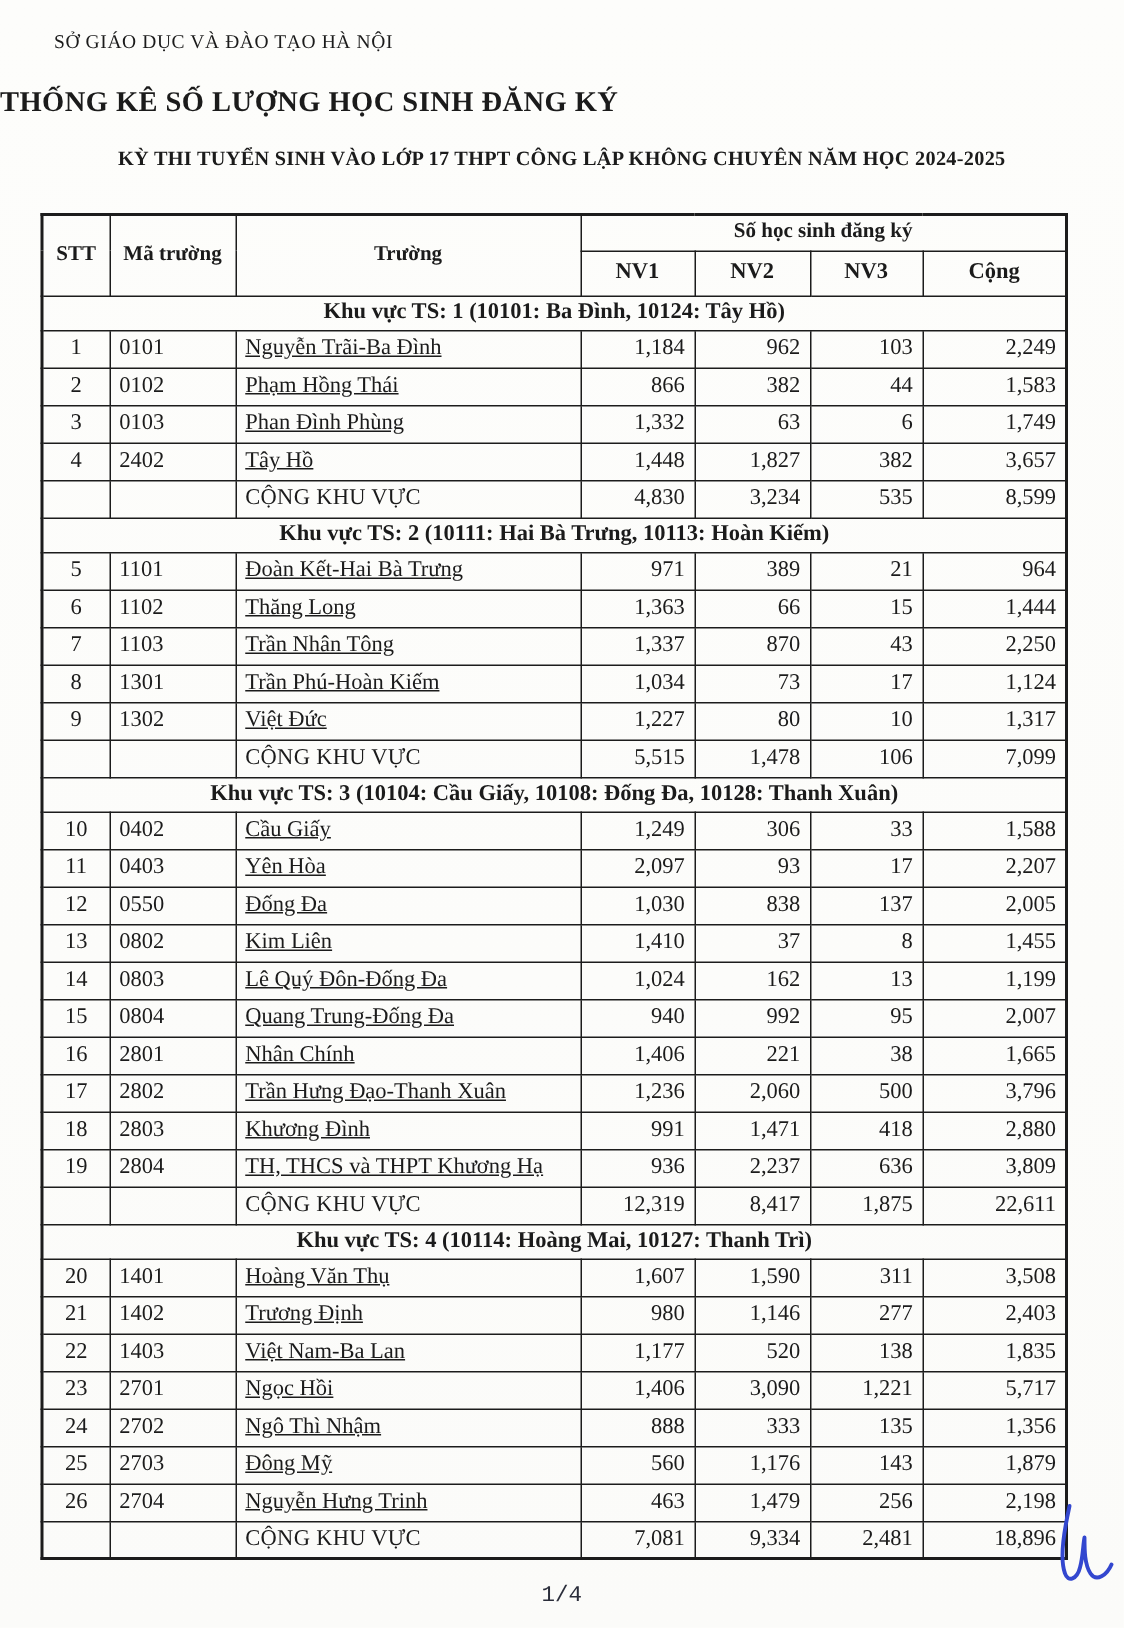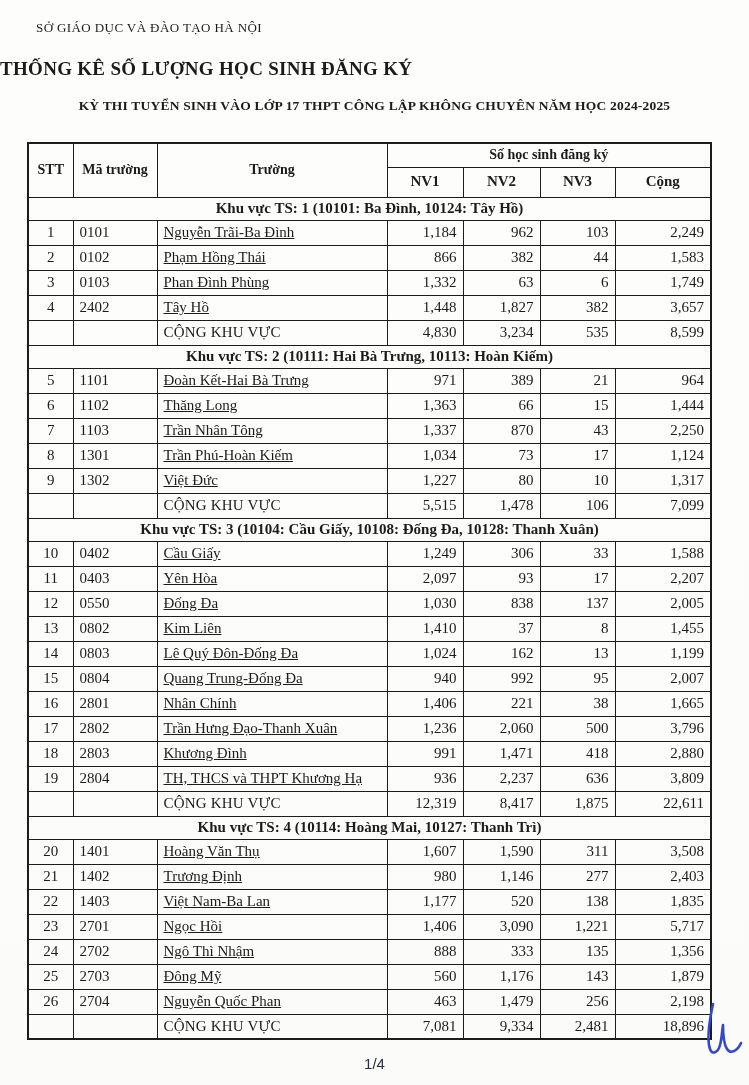--- a/index.html
+++ b/index.html
@@ -69,21 +69,21 @@
     height: 23px;
     margin-left: 30px;
   }
   td.c-total-label { text-align: left; letter-spacing: 0.2px; }
   .footer {
     position: absolute;
     top: 1055px; left: 0; right: 0;
     text-align: center;
     font-size: 15px;
     color: #2a2d3a;
-    font-family: Liberation Sans, sans-serif;
+    font-family: Liberation Mono, monospace;
   }
   .ink-mark {
     position: absolute;
     top: 1000px; left: 702px;
     width: 42px; height: 62px;
   }
 </style>
 </head>
 <body>
 
@@ -380,21 +380,21 @@
           <td class="c-code">2703</td>
           <td class="c-name">Đông Mỹ</td>
           <td class="c-num">560</td>
           <td class="c-num">1,176</td>
           <td class="c-num">143</td>
           <td class="c-num">1,879</td>
         </tr>
         <tr>
           <td class="c-stt">26</td>
           <td class="c-code">2704</td>
-          <td class="c-name">Nguyễn Quốc Phan</td>
+          <td class="c-name">Nguyễn Hưng Trinh</td>
           <td class="c-num">463</td>
           <td class="c-num">1,479</td>
           <td class="c-num">256</td>
           <td class="c-num">2,198</td>
         </tr>
         <tr>
           <td class="c-stt"></td>
           <td class="c-code"></td>
           <td class="c-total-label">CỘNG KHU VỰC</td>
           <td class="c-num">7,081</td>

